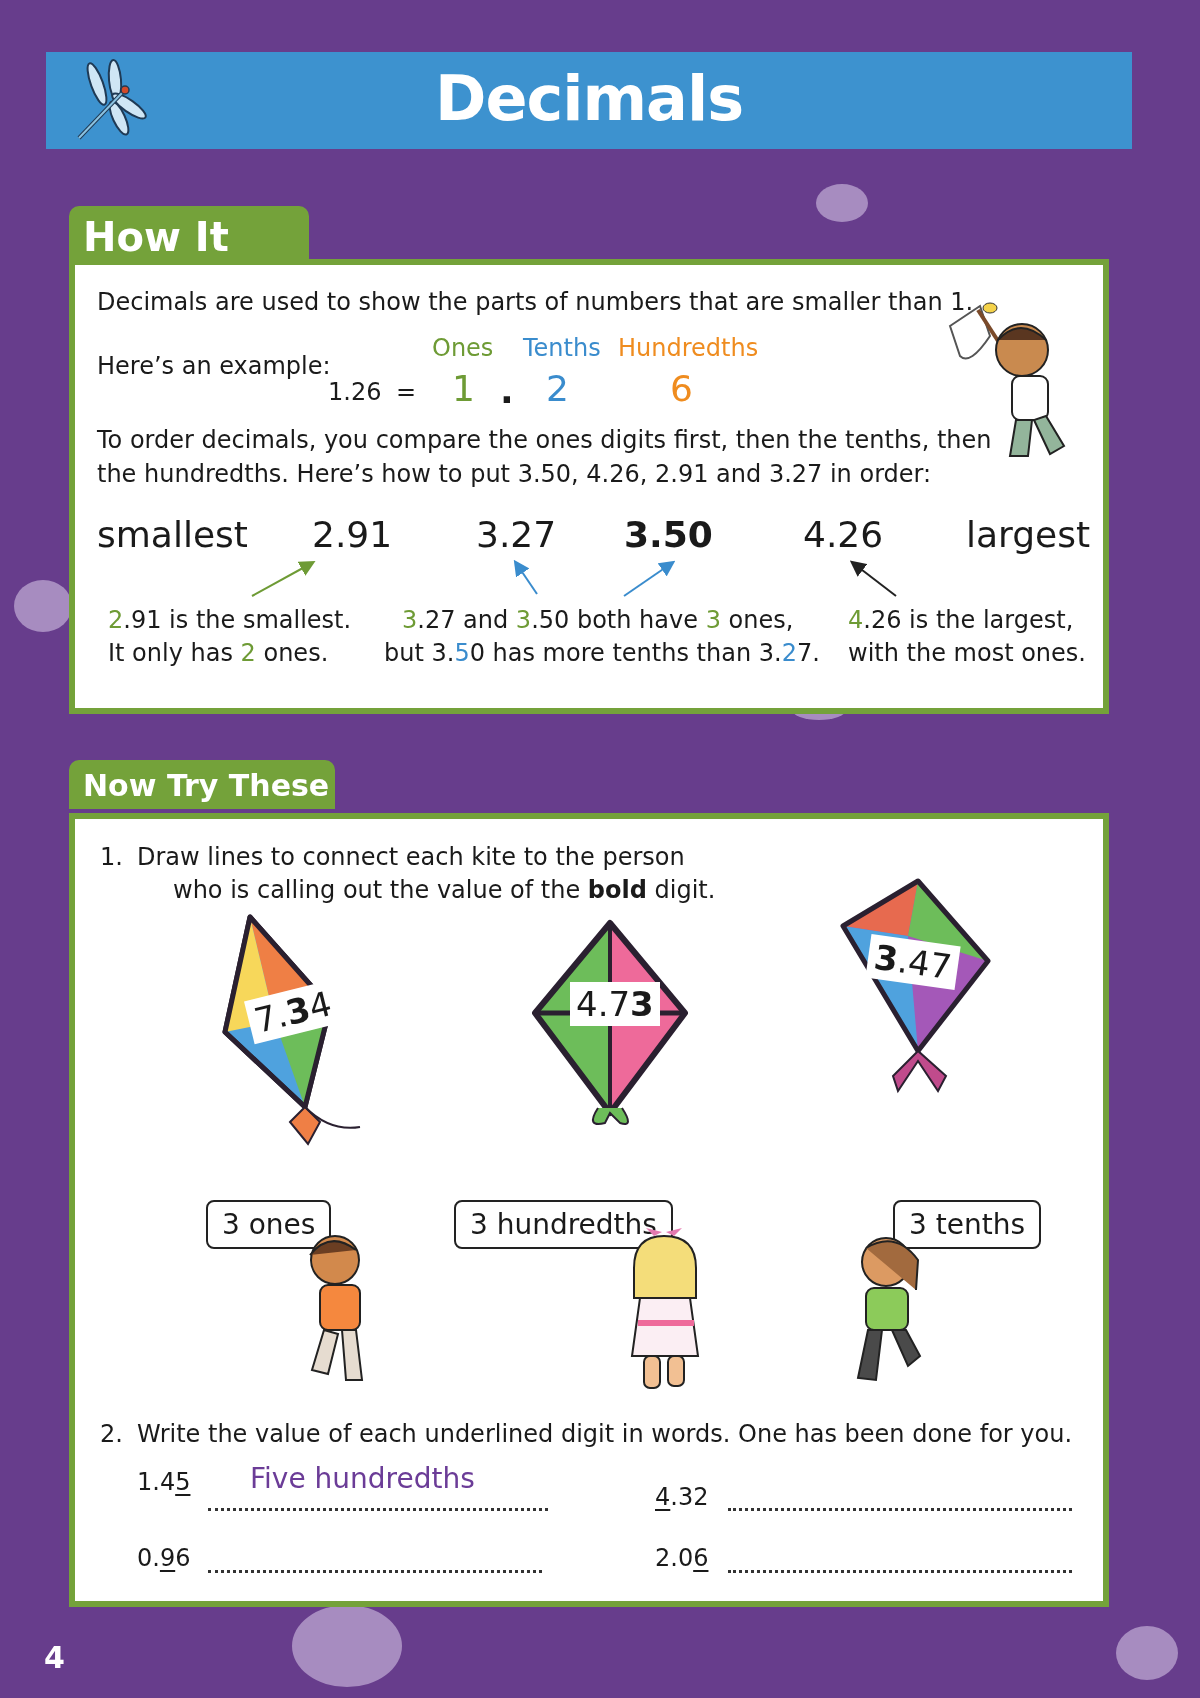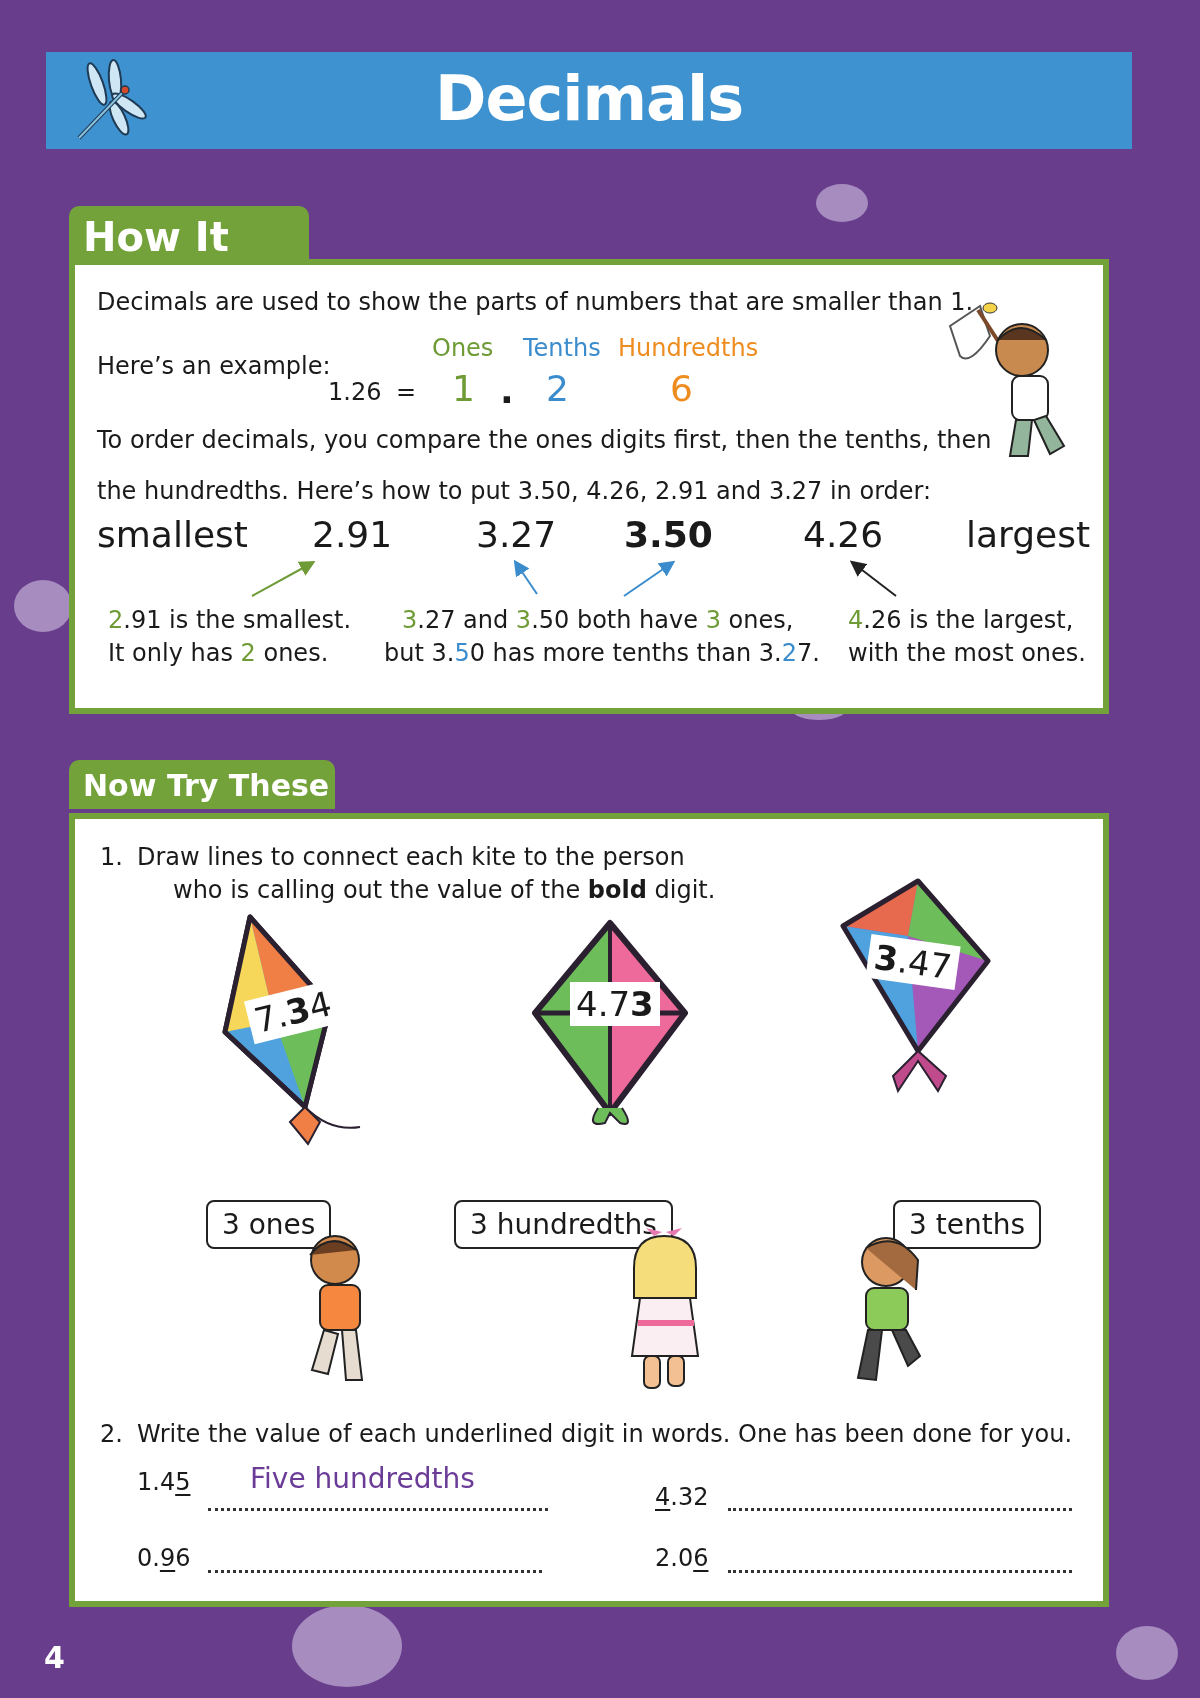--- a/index.html
+++ b/index.html
@@ -105,21 +105,21 @@
 <div class="txt o" style="left:618px;top:334px;">Hundredths</div>
 
 <div class="txt" style="left:328px;top:378px;">1.26</div>
 <div class="txt" style="left:396px;top:378px;">=</div>
 <div class="txt g big" style="left:452px;top:368px;">1</div>
 <div class="txt big" style="left:500px;top:370px;font-weight:bold;">.</div>
 <div class="txt b big" style="left:546px;top:368px;">2</div>
 <div class="txt o big" style="left:670px;top:368px;">6</div>
 
 <div class="txt" style="left:97px;top:426px;">To order decimals, you compare the ones digits first, then the tenths, then</div>
-<div class="txt" style="left:97px;top:477px;">the hundredths.  Here’s how to put 3.50, 4.26, 2.91 and 3.27 in order:</div>
+<div class="txt" style="left:97px;top:460px;">the hundredths.  Here’s how to put 3.50, 4.26, 2.91 and 3.27 in order:</div>
 
 <div class="txt big" style="left:97px;top:514px;">smallest</div>
 <div class="txt big" style="left:312px;top:514px;">2.91</div>
 <div class="txt big" style="left:476px;top:514px;">3.27</div>
 <div class="txt big" style="left:624px;top:514px;font-weight:bold;">3.50</div>
 <div class="txt big" style="left:803px;top:514px;">4.26</div>
 <div class="txt big" style="left:966px;top:514px;">largest</div>
 
 <svg class="abs" style="left:0;top:0;" width="1200" height="700">
   <defs>

